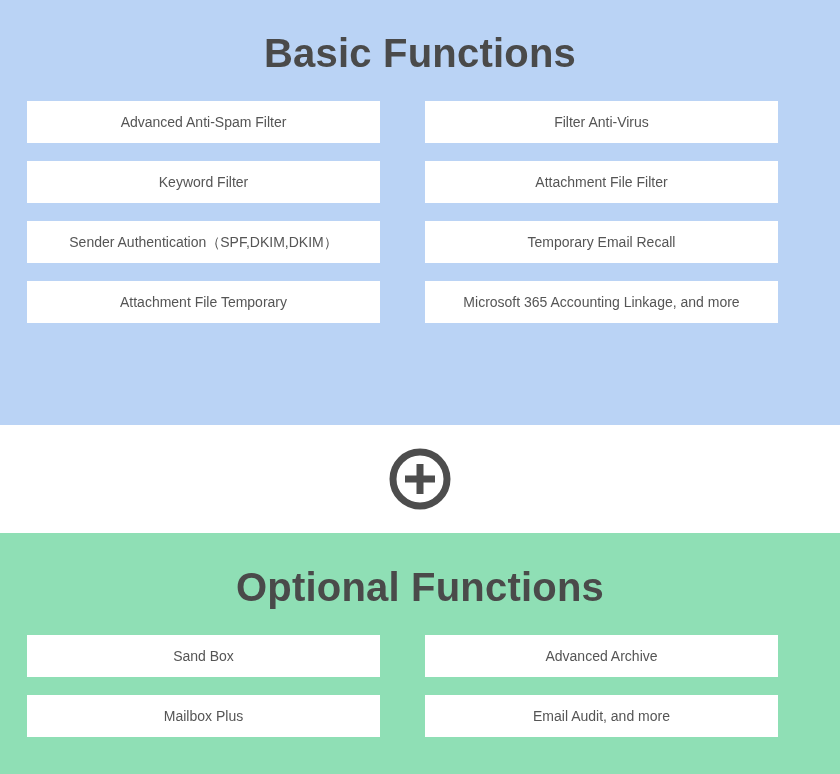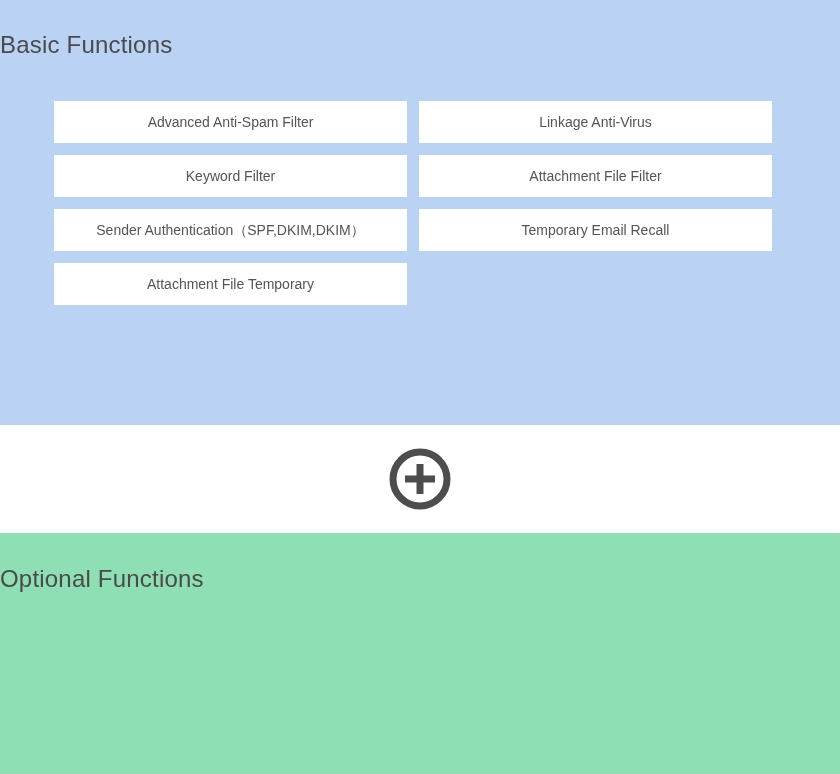--- a/index.html
+++ b/index.html
@@ -40,39 +40,39 @@
     top: 533px;
     height: 241px;
     background: #8fdfb5;
   }
 
   
   .section-title {
     position: absolute;
     left: 0;
     width: 840px;
+    text-align: center;
     color: #4a4a4a;
-    font-size: 24px;
-    font-weight: 400;
+    font-size: 40px;
+    font-weight: 700;
     letter-spacing: 0.2px;
     line-height: 1;
   }
   .title-basic   { top: 33px; }
   .title-optional{ top: 567px; }
 
   
   .card-grid {
     position: absolute;
-    left: 54px;
+    left: 27px;
     width: 751px;
     display: grid;
     grid-template-columns: 353px 353px;
     column-gap: 45px;
     row-gap: 18px;
-    gap: 12px;
   }
   .grid-basic    { top: 101px; }
   .grid-optional { top: 635px; }
 
   .card {
     height: 42px;
     background: #ffffff;
     display: flex;
     align-items: center;
     justify-content: center;
@@ -104,47 +104,64 @@
 
   <div class="section section-basic"></div>
 
   <div class="section-title title-basic">Basic Functions</div>
 
   <div class="card-grid grid-basic">
     <div class="card">
       <span class="card-label">Advanced Anti-Spam Filter</span>
     </div>
     <div class="card">
-      <span class="card-label">Linkage Anti-Virus</span>
+      <span class="card-label">Filter Anti-Virus</span>
     </div>
     <div class="card">
       <span class="card-label">Keyword Filter</span>
     </div>
     <div class="card">
       <span class="card-label">Attachment File Filter</span>
     </div>
     <div class="card">
       <span class="card-label">Sender Authentication（SPF,DKIM,DKIM）</span>
     </div>
     <div class="card">
       <span class="card-label">Temporary Email Recall</span>
     </div>
     <div class="card">
       <span class="card-label">Attachment File Temporary</span>
+    </div>
+    <div class="card">
+      <span class="card-label">Microsoft 365 Accounting Linkage, and more</span>
     </div>
   </div>
 
   <div class="section section-connector"></div>
 
   <div class="plus-wrap">
     <svg width="64" height="64" viewBox="0 0 64 64" aria-hidden="true">
       <circle cx="32" cy="32" r="27" fill="none" stroke="#4d4d4d" stroke-width="7"></circle>
       <rect x="28.5" y="17" width="7" height="30" fill="#4d4d4d"></rect>
       <rect x="17" y="28.5" width="30" height="7" fill="#4d4d4d"></rect>
     </svg>
   </div>
 
   <div class="section section-optional"></div>
 
   <div class="section-title title-optional">Optional Functions</div>
 
+  <div class="card-grid grid-optional">
+    <div class="card">
+      <span class="card-label">Sand Box</span>
+    </div>
+    <div class="card">
+      <span class="card-label">Advanced Archive</span>
+    </div>
+    <div class="card">
+      <span class="card-label">Mailbox Plus</span>
+    </div>
+    <div class="card">
+      <span class="card-label">Email Audit, and more</span>
+    </div>
+  </div>
 
 </div>
 
 </body></html>

